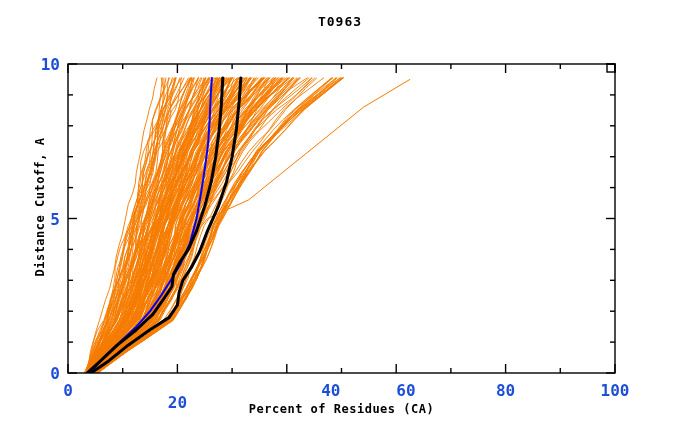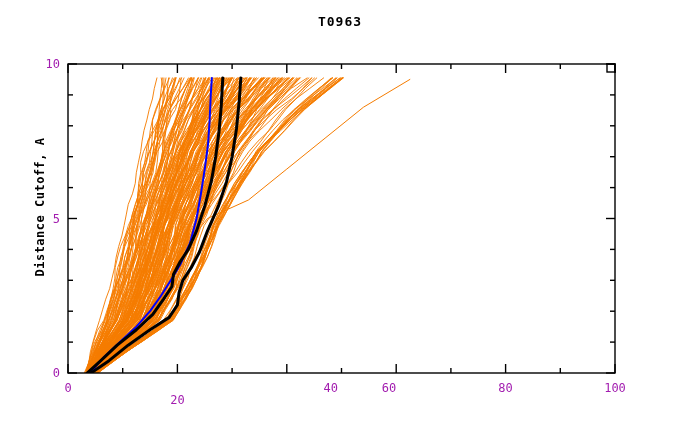--- a/index.html
+++ b/index.html
@@ -38,34 +38,35 @@
     position:absolute;left:68px;top:402px;width:547px;
     text-align:center;
     font-family:"DejaVu Sans Mono","Liberation Mono",monospace;
     font-size:12px;font-weight:bold;color:#000;
     letter-spacing:0.5px;
   }
 
   .tick-label{
     position:absolute;
     font-family:"DejaVu Sans Mono","Liberation Mono",monospace;
-    font-size:12px;font-weight:normal;color:#a21caf;
+    font-size:16px;font-weight:bold;color:#1d4ed8;
     white-space:nowrap;
   }
   .xtick-label{transform:translateX(-50%);}
   .ytick-label{transform:translateY(-50%);text-align:right;}
 </style>
 </head>
 <body>
 
 <div id="figure">
 
   <div id="plot-title">T0963</div>
 
   <div id="y-axis-title">Distance Cutoff, A</div>
+  <div id="x-axis-title">Percent of Residues (CA)</div>
 
   <svg id="plot-svg" width="680" height="440">
     <defs>
       <clipPath id="plot-clip">
         <rect x="68" y="64" width="547" height="309"></rect>
       </clipPath>
     </defs>
     <g id="curves-layer" clip-path="url(#plot-clip)">
         <path d="M86.43 373.00 L90.00 362.46 L93.93 351.92 L98.02 341.38 L104.76 330.84 L108.39 320.30 L112.59 309.77 L115.77 299.23 L118.28 288.69 L119.18 278.15 L122.57 267.61 L124.75 257.07 L129.08 246.53 L131.53 235.99 L135.08 225.45 L138.99 214.91 L140.50 204.37 L142.95 193.84 L144.92 183.30 L146.38 172.76 L150.30 162.22 L153.63 151.68 L157.62 141.14 L161.08 130.60 L162.70 120.06 L164.91 109.52 L166.61 98.98 L168.88 88.44 L172.44 77.91" fill="none" stroke="#f57c00" stroke-width="1" stroke-opacity="0.92" stroke-linejoin="round" stroke-linecap="round"></path>
         <path d="M87.44 373.00 L91.60 362.46 L94.87 351.92 L98.52 341.38 L103.98 330.84 L108.57 320.30 L113.41 309.77 L118.01 299.23 L121.38 288.69 L124.54 278.15 L125.20 267.61 L127.90 257.07 L129.49 246.53 L132.61 235.99 L136.97 225.45 L140.10 214.91 L146.21 204.37 L149.47 193.84 L150.12 183.30 L151.72 172.76 L153.59 162.22 L154.56 151.68 L159.63 141.14 L164.76 130.60 L169.08 120.06 L175.50 109.52 L178.32 98.98 L179.94 88.44 L181.26 77.91" fill="none" stroke="#f57c00" stroke-width="1" stroke-opacity="0.92" stroke-linejoin="round" stroke-linecap="round"></path>
@@ -295,20 +296,20 @@
         <line x1="615" y1="94.89999999999998" x2="610" y2="94.89999999999998" stroke="#000" stroke-width="1.4"></line>
         <line x1="68" y1="64" x2="77" y2="64" stroke="#000" stroke-width="1.4"></line>
         <line x1="615" y1="64" x2="606" y2="64" stroke="#000" stroke-width="1.4"></line>
       </g>
   </svg>
 
   <div id="tick-labels">
       <div class="tick-label xtick-label" style="left: 68px; top: 381px;">0</div>
       <div class="tick-label xtick-label" style="left: 177.4px; top: 381px; margin-top: 12px;">20</div>
       <div class="tick-label xtick-label" style="left: 286.8px; top: 381px; margin-left: 44px;">40</div>
-      <div class="tick-label xtick-label" style="left: 389px; top: 381px;">60</div>
+      <div class="tick-label xtick-label" style="left: 406px; top: 381px;">60</div>
       <div class="tick-label xtick-label" style="left: 505.6px; top: 381px;">80</div>
       <div class="tick-label xtick-label" style="left: 615px; top: 381px;">100</div>
       <div class="tick-label ytick-label" style="left: 36px; width: 24px; top: 373px;">0</div>
       <div class="tick-label ytick-label" style="left: 36px; width: 24px; top: 218.5px;">5</div>
       <div class="tick-label ytick-label" style="left: 36px; width: 24px; top: 64px;">10</div>
     </div>
 </div>
 
 </body></html>

